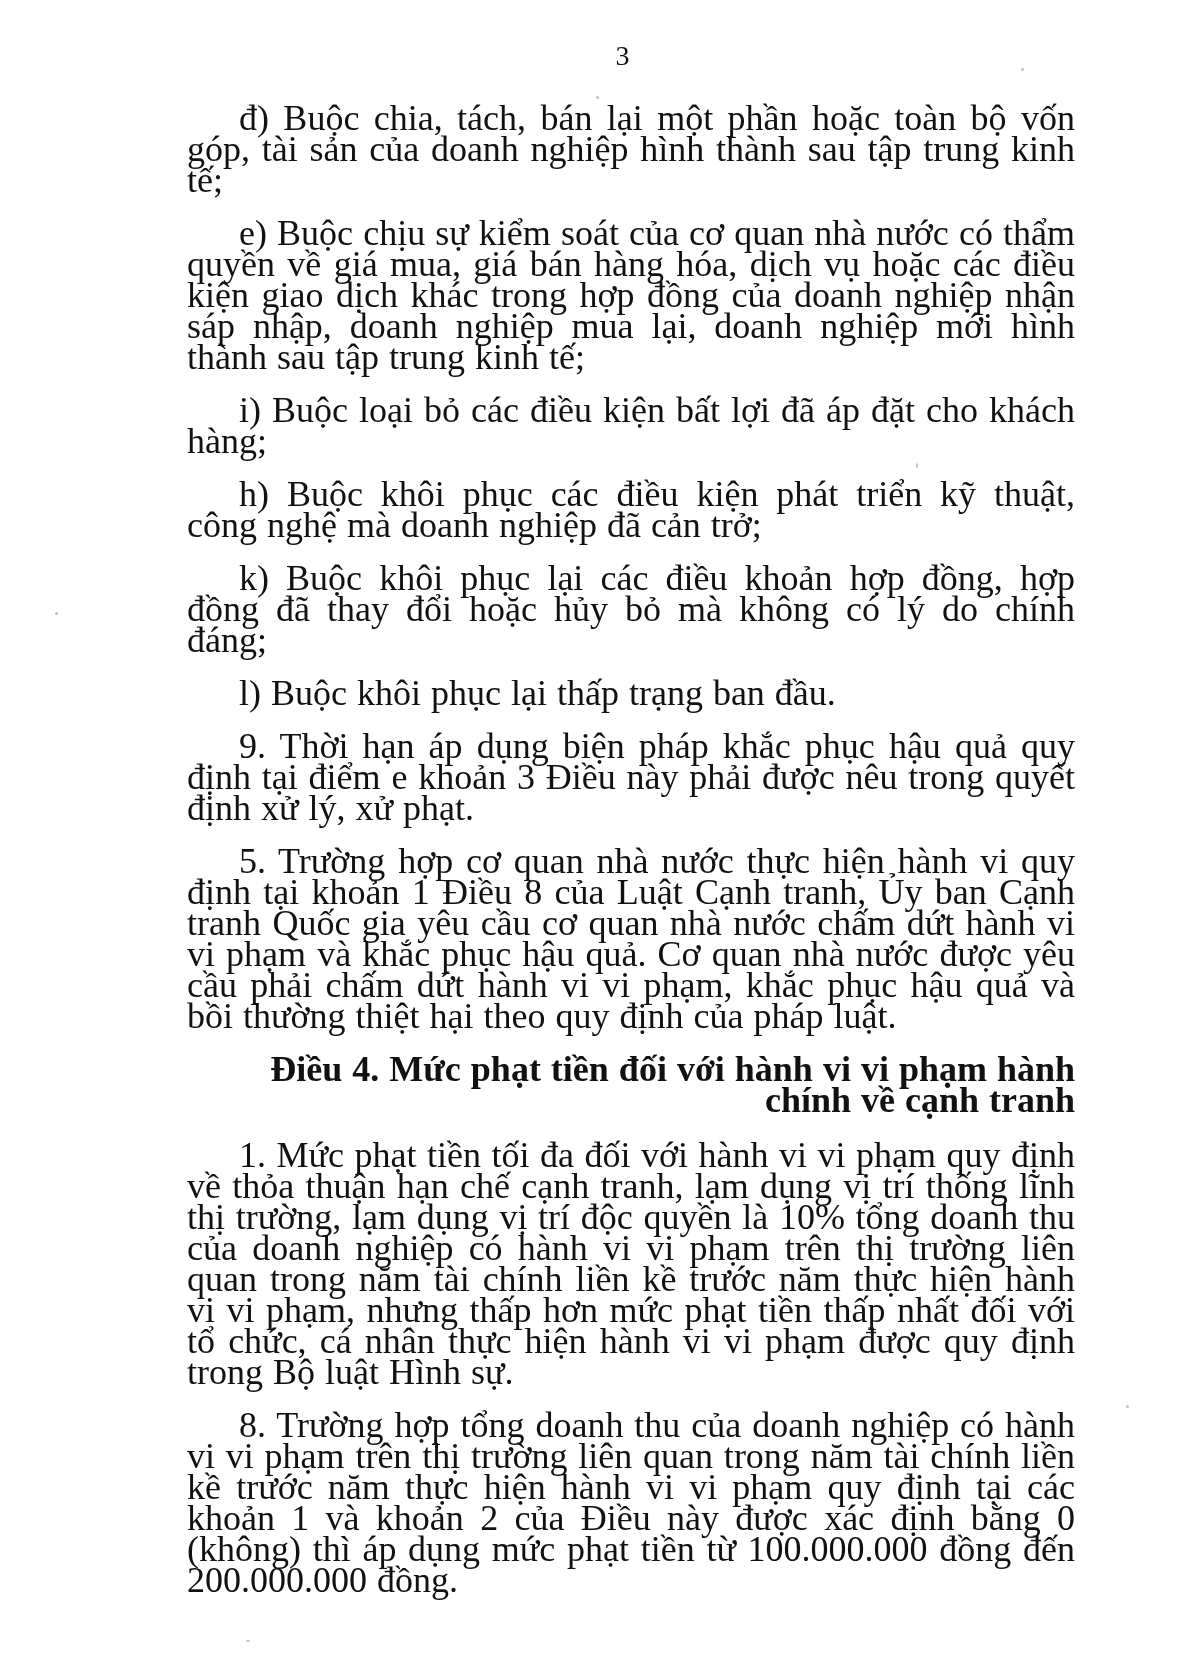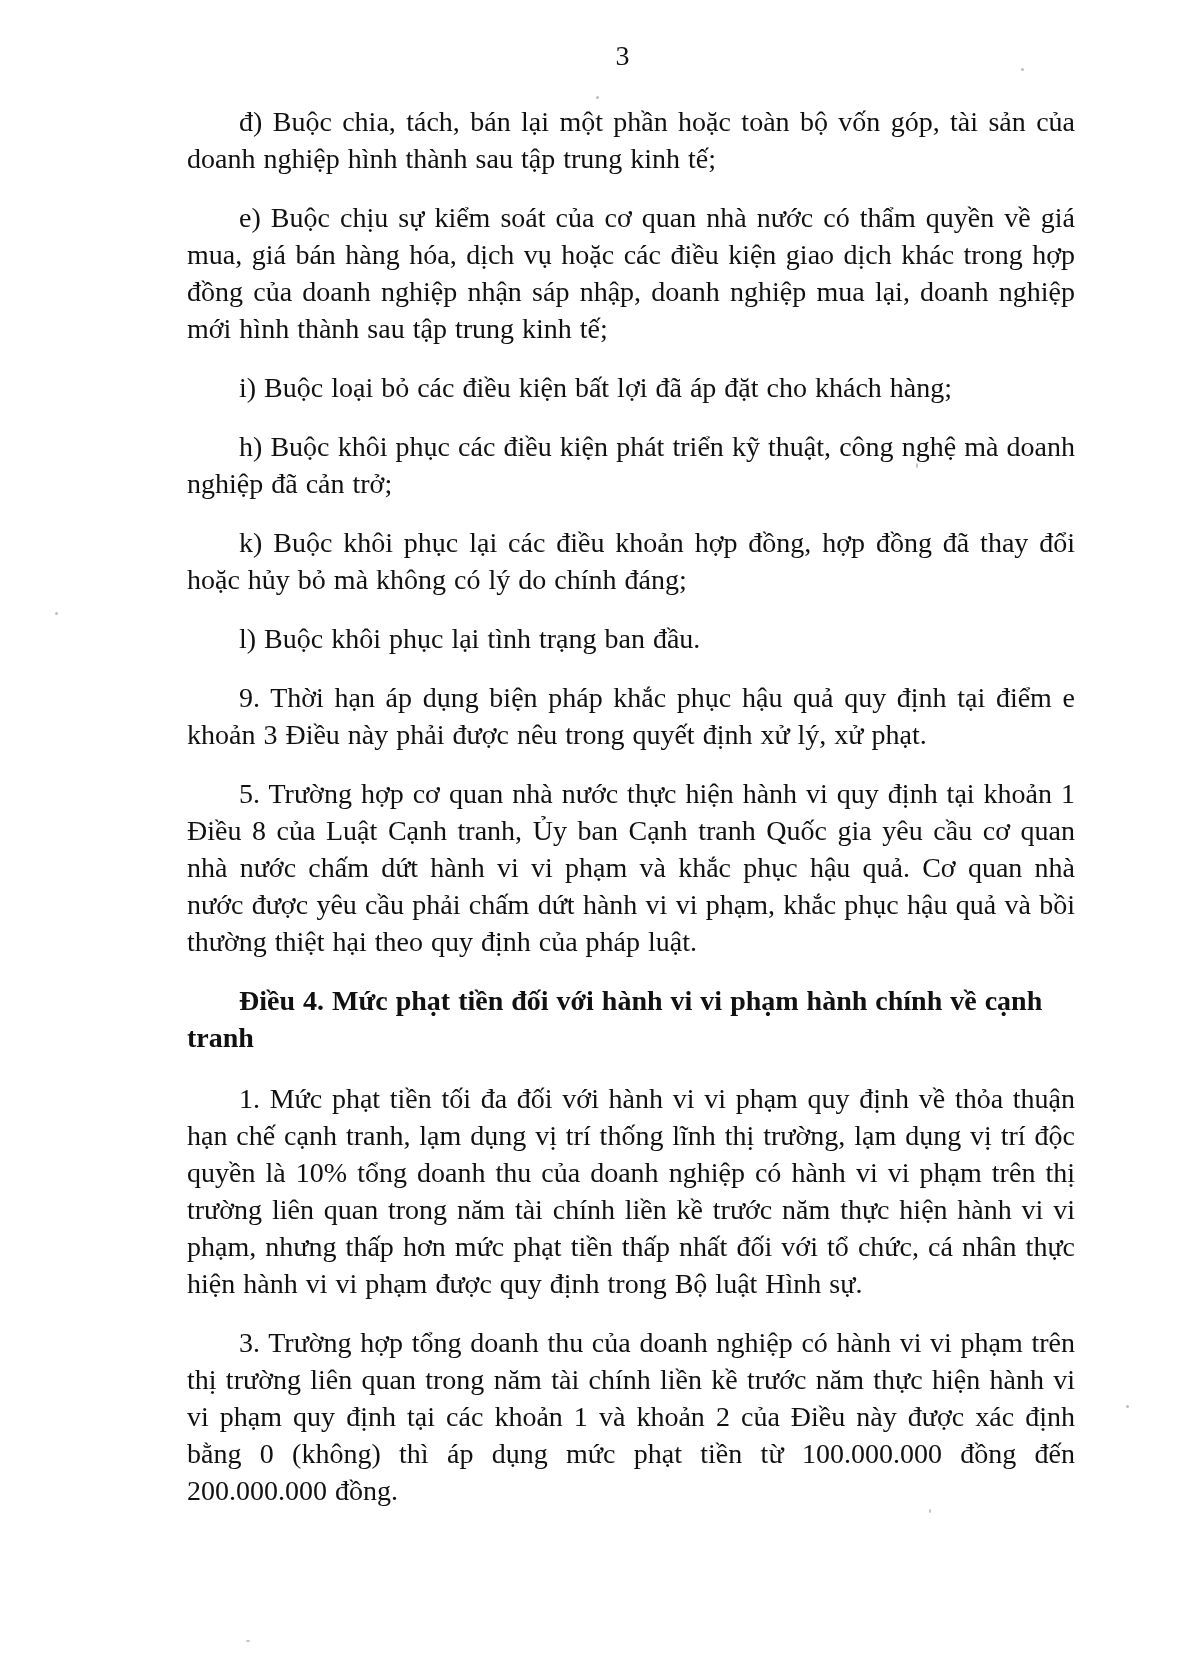--- a/index.html
+++ b/index.html
@@ -27,30 +27,30 @@
     padding-left: 58px; 
     box-sizing: border-box;
   }
   .content {
     position: absolute;
     top: 103px;
     left: 187px;
     width: 888px;
   }
   .para {
-    font-size: 28px;
-    line-height: 37px;
+    font-size: 36px;
+    line-height: 31px;
     text-align: justify;
     text-indent: 52px;
     margin: 0 0 22px 0;
     word-spacing: 1px;
   }
   .para.heading {
     font-weight: bold;
-    text-align: left;
+    text-align: right;
     margin-top: 6px;
     margin-bottom: 24px;
   }
   
   .speckle {
     position: absolute;
     background: #8a8a8a;
     border-radius: 50%;
     opacity: 0.55;
   }
@@ -68,26 +68,26 @@
 <div class="page">
 
   <div class="page-number"><span>3</span></div>
 
   <div class="content">
     <p class="para">đ) Buộc chia, tách, bán lại một phần hoặc toàn bộ vốn góp, tài sản của doanh nghiệp hình thành sau tập trung kinh tế;</p>
     <p class="para">e) Buộc chịu sự kiểm soát của cơ quan nhà nước có thẩm quyền về giá mua, giá bán hàng hóa, dịch vụ hoặc các điều kiện giao dịch khác trong hợp đồng của doanh nghiệp nhận sáp nhập, doanh nghiệp mua lại, doanh nghiệp mới hình thành sau tập trung kinh tế;</p>
     <p class="para">i) Buộc loại bỏ các điều kiện bất lợi đã áp đặt cho khách hàng;</p>
     <p class="para">h) Buộc khôi phục các điều kiện phát triển kỹ thuật, công nghệ mà doanh nghiệp đã cản trở;</p>
     <p class="para">k) Buộc khôi phục lại các điều khoản hợp đồng, hợp đồng đã thay đổi hoặc hủy bỏ mà không có lý do chính đáng;</p>
-    <p class="para">l) Buộc khôi phục lại tình trạng ban đầu.</p>
+    <p class="para">l) Buộc khôi phục lại thấp trạng ban đầu.</p>
     <p class="para">9. Thời hạn áp dụng biện pháp khắc phục hậu quả quy định tại điểm e khoản 3 Điều này phải được nêu trong quyết định xử lý, xử phạt.</p>
     <p class="para">5. Trường hợp cơ quan nhà nước thực hiện hành vi quy định tại khoản 1 Điều 8 của Luật Cạnh tranh, Ủy ban Cạnh tranh Quốc gia yêu cầu cơ quan nhà nước chấm dứt hành vi vi phạm và khắc phục hậu quả. Cơ quan nhà nước được yêu cầu phải chấm dứt hành vi vi phạm, khắc phục hậu quả và bồi thường thiệt hại theo quy định của pháp luật.</p>
     <p class="para heading">Điều 4. Mức phạt tiền đối với hành vi vi phạm hành chính về cạnh tranh</p>
     <p class="para">1. Mức phạt tiền tối đa đối với hành vi vi phạm quy định về thỏa thuận hạn chế cạnh tranh, lạm dụng vị trí thống lĩnh thị trường, lạm dụng vị trí độc quyền là 10% tổng doanh thu của doanh nghiệp có hành vi vi phạm trên thị trường liên quan trong năm tài chính liền kề trước năm thực hiện hành vi vi phạm, nhưng thấp hơn mức phạt tiền thấp nhất đối với tổ chức, cá nhân thực hiện hành vi vi phạm được quy định trong Bộ luật Hình sự.</p>
-    <p class="para">3. Trường hợp tổng doanh thu của doanh nghiệp có hành vi vi phạm trên thị trường liên quan trong năm tài chính liền kề trước năm thực hiện hành vi vi phạm quy định tại các khoản 1 và khoản 2 của Điều này được xác định bằng 0 (không) thì áp dụng mức phạt tiền từ 100.000.000 đồng đến 200.000.000 đồng.</p>
+    <p class="para">8. Trường hợp tổng doanh thu của doanh nghiệp có hành vi vi phạm trên thị trường liên quan trong năm tài chính liền kề trước năm thực hiện hành vi vi phạm quy định tại các khoản 1 và khoản 2 của Điều này được xác định bằng 0 (không) thì áp dụng mức phạt tiền từ 100.000.000 đồng đến 200.000.000 đồng.</p>
   </div>
 
   <span class="speckle s1"></span>
   <span class="speckle s2"></span>
   <span class="speckle s3"></span>
   <span class="speckle s4"></span>
   <span class="speckle s5"></span>
   <span class="speckle s6"></span>
   <span class="speckle s7"></span>
 </div>

